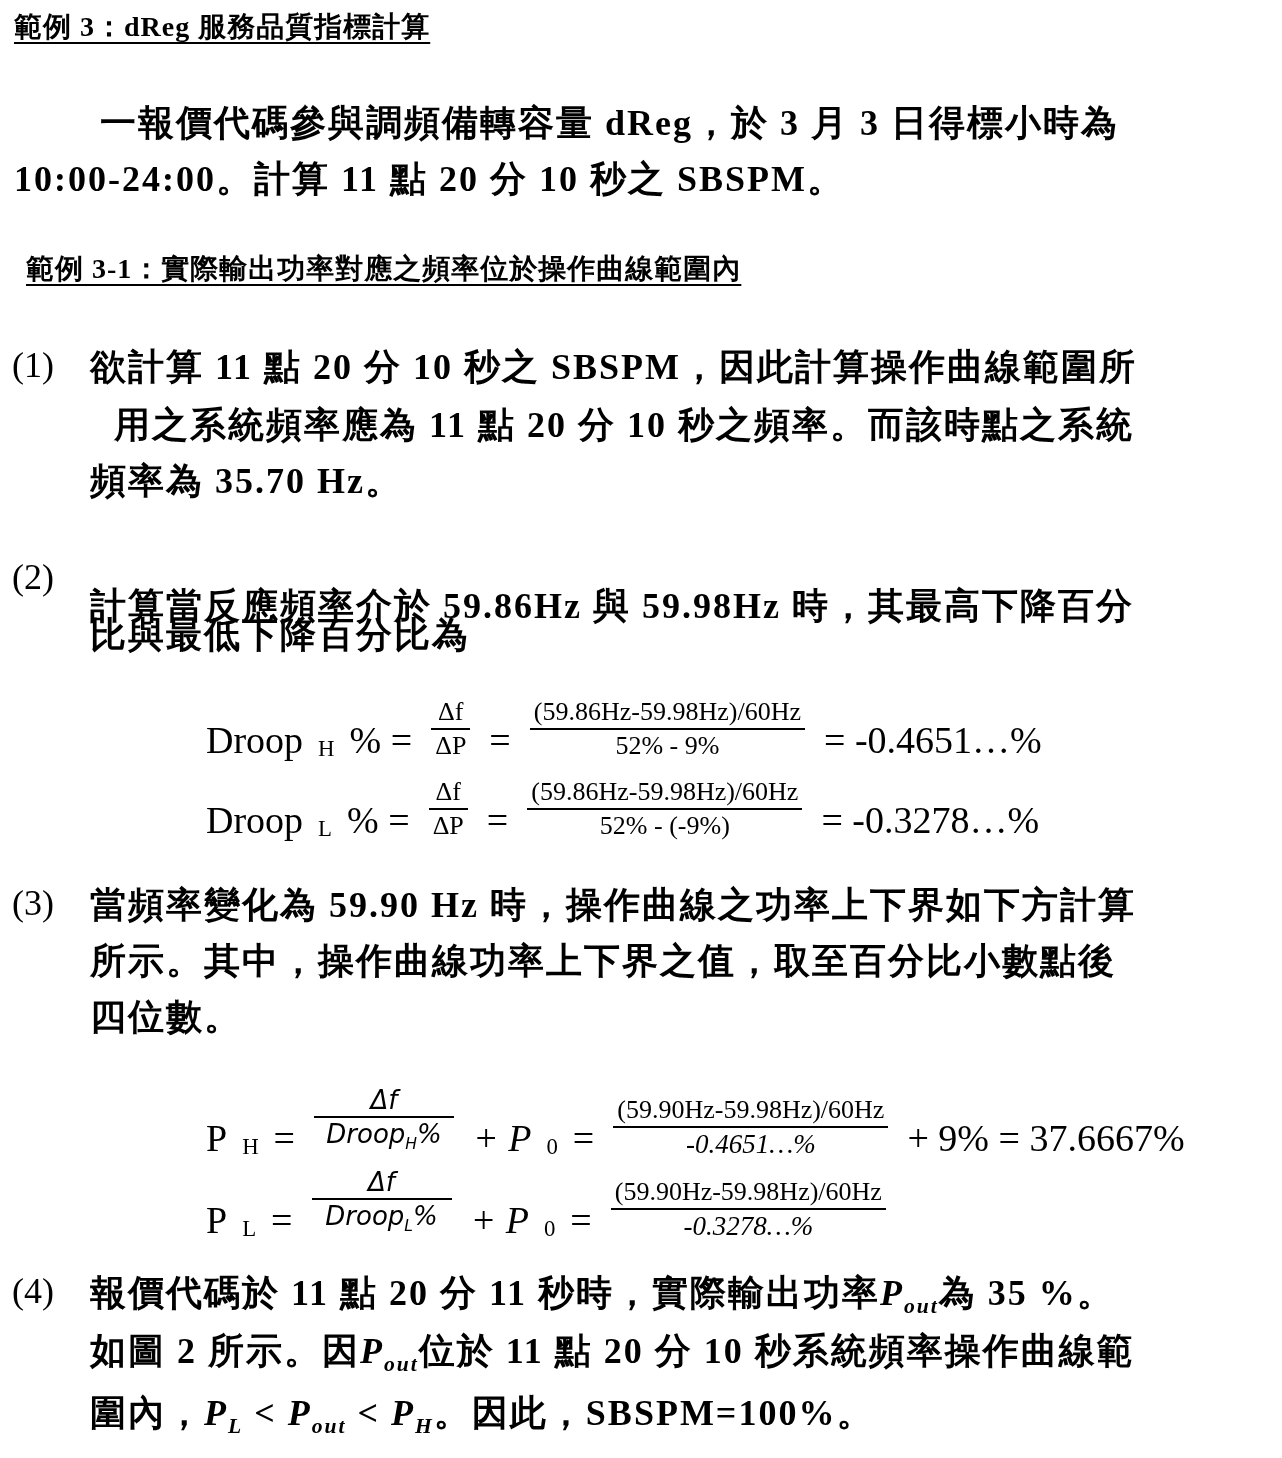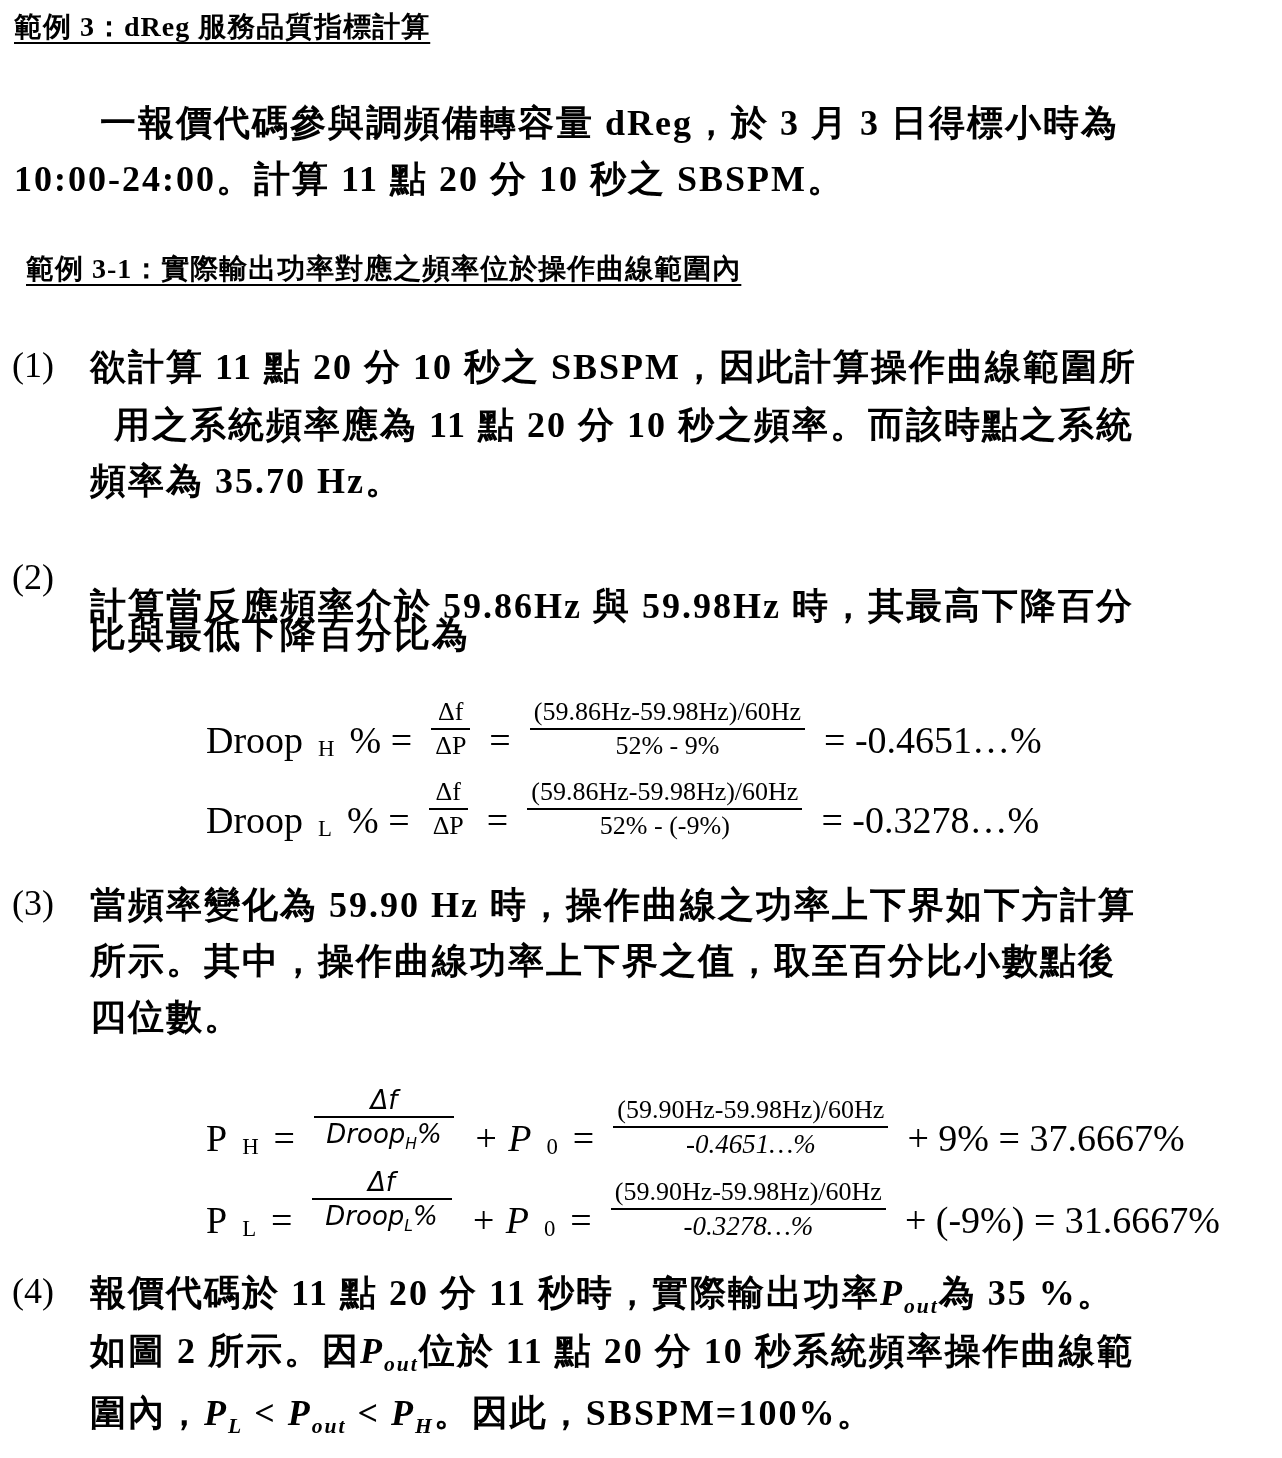--- a/index.html
+++ b/index.html
@@ -110,21 +110,20 @@
     <span class="den mathsans"><span>Droop</span><sub>L</sub><span>%</span></span>
   </span>
   <span class="ital">+ P</span>
     <sub>0</sub>
   <span>=</span>
   <span class="frac">
     <span class="num">(59.90Hz-59.98Hz)/60Hz</span>
     <span class="bar"></span>
     <span class="den small">-0.3278…%</span>
   </span>
-  <span>+ (-9%) = 31.6667%</span>
 </div>
 
 <div class="abs item-num" style="left:12px; top:1270px;">(4)</div>
 <div class="abs para" style="left:90px; top:1264px;">
   <span>報價代碼於 11 點 20 分 11 秒時，實際輸出功率</span><span class="ital">P</span><sub class="ital">out</sub><span>為 35 %。</span>
 </div>
 <div class="abs para" style="left:90px; top:1322px;">
   <span>如圖 2 所示。因</span><span class="ital">P</span><sub class="ital">out</sub><span>位於 11 點 20 分 10 秒系統頻率操作曲線範</span>
 </div>
 <div class="abs para" style="left:90px; top:1384px;">

